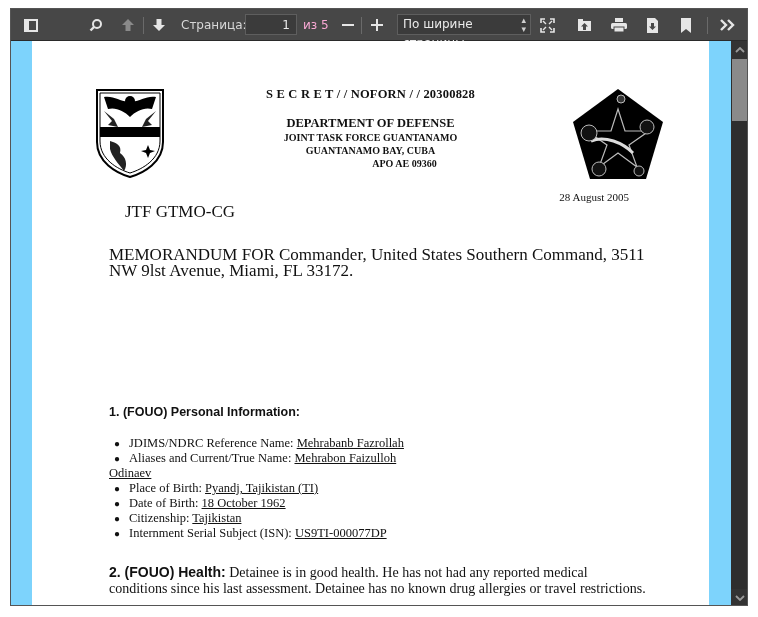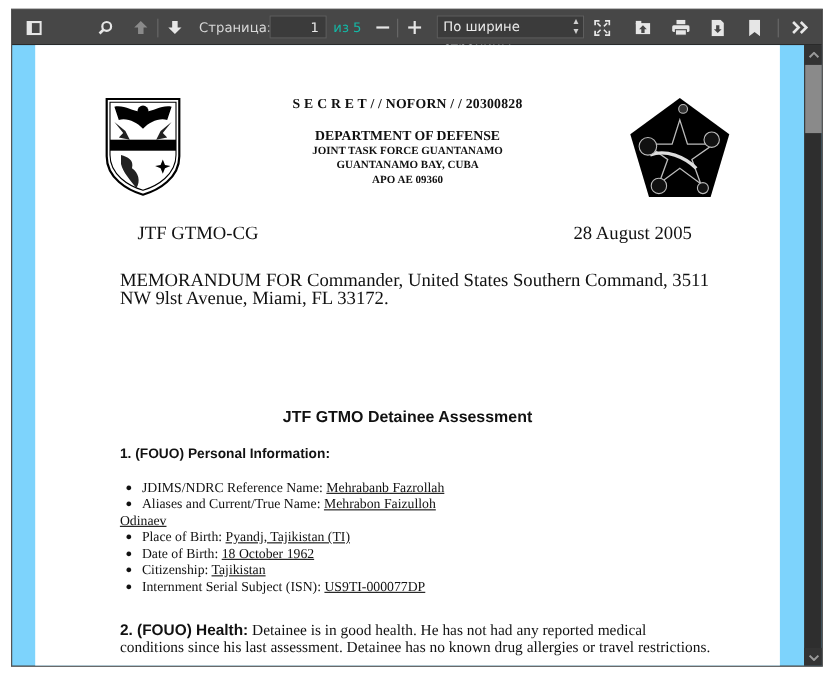--- a/index.html
+++ b/index.html
@@ -4,38 +4,38 @@
 <style>
   html, body { margin: 0; padding: 0; background: #ffffff; }
   body { width: 758px; height: 617px; position: relative; overflow: hidden; font-family: "DejaVu Sans", sans-serif; }
   .window { position: absolute; left: 10px; top: 8px; width: 738px; height: 598px; background: #3a3a3a; border: 1px solid #555; box-sizing: border-box; overflow: hidden; }
   .toolbar { position: absolute; left: 0; top: 0; width: 100%; height: 32px; background: #474747; border-bottom: 1px solid #2a2a2a; box-sizing: border-box; }
   .tb { position: absolute; top: 0; height: 32px; display: flex; align-items: center; justify-content: center; color: #e6e6e6; }
   .tb svg { display: block; }
   .sep { position: absolute; top: 8px; width: 1px; height: 17px; background: #6a6a6a; }
   .page-label { position: absolute; top: 8px; left: 170px; font-size: 12px; color: #d8d8d8; line-height: 16px; }
   .page-input { position: absolute; top: 5px; left: 234px; width: 52px; height: 21px; background: #3b3b3b; border: 1px solid #5e5e5e; box-sizing: border-box; color: #eaeaea; font-size: 12px; text-align: right; padding: 0 6px; font-family: "DejaVu Sans", sans-serif; }
-  .page-of { position: absolute; top: 8px; left: 292px; font-size: 12px; color: #14b8a6; line-height: 16px; }
+  .page-of { position: absolute; top: 8px; left: 292px; font-size: 12px; color: #f9a8d4; line-height: 16px; }
   .zoom-select { position: absolute; top: 5px; left: 386px; width: 134px; height: 21px; background: #3b3b3b; border: 1px solid #5e5e5e; box-sizing: border-box; color: #eaeaea; font-size: 12px; line-height: 19px; padding-left: 5px; }
   .zoom-select .arrows { position: absolute; right: 4px; top: 0; font-size: 9px; color: #cfcfcf; line-height: 9px; padding-top: 1px; }
   .viewer { position: absolute; left: 0; top: 32px; width: 738px; height: 566px; background: #7dd3fc; }
   .page { position: absolute; left: 21px; top: 0; width: 677px; height: 566px; background: #ffffff; overflow: hidden; font-family: "Liberation Serif", serif; color: #111; }
   .scroll-track { position: absolute; left: 720px; top: 0; width: 18px; height: 566px; background: #2e2e2e; }
   .scroll-up, .scroll-down { position: absolute; left: 0; width: 18px; height: 18px; color: #9a9a9a; font-size: 11px; text-align: center; line-height: 18px; }
   .scroll-up { top: 0; background: #333; }
   .scroll-down { bottom: 0; background: #333; }
   .scroll-thumb { position: absolute; left: 1px; top: 18px; width: 16px; height: 62px; background: #8a8a8a; }
 
   
   .abs { position: absolute; }
   .secret { left: 0; width: 677px; top: 46px; text-align: center; font-weight: bold; font-size: 12.5px; letter-spacing: 0.2px; }
   .dod { left: 0; width: 677px; top: 75px; text-align: center; font-weight: bold; font-size: 12.5px; }
   .dod-sub { left: 0; width: 677px; text-align: center; font-weight: bold; font-size: 10px; line-height: 12px; }
   .sender { left: 93px; top: 161px; font-size: 17px; }
-  .date { right: 80px; top: 161px; font-size: 17px; }
+  .date { right: 80px; top: 150px; font-size: 11px; }
   .memo { left: 77px; top: 206px; width: 540px; font-size: 17px; line-height: 15.5px; }
   .subject { left: 77px; top: 252px; width: 520px; font-size: 12.5px; line-height: 15.5px; }
   .assess-title { left: 0; width: 677px; top: 331px; text-align: center; font-family: "Liberation Sans", sans-serif; font-weight: bold; font-size: 14.5px; }
   .sec1 { left: 77px; top: 364px; font-family: "Liberation Sans", sans-serif; font-weight: bold; font-size: 12.5px; }
   .bullets { left: 77px; top: 395px; width: 350px; font-size: 12.5px; line-height: 15px; }
   .bullets .row { position: relative; padding-left: 20px; }
   .bullets .row .dot { position: absolute; left: 5px; top: 0; font-size: 10px; }
   .bullets .row.cont { padding-left: 0; }
   .u { text-decoration: underline; }
   .sec2 { left: 77px; top: 524px; width: 540px; font-size: 14px; line-height: 15.5px; }
@@ -150,28 +150,27 @@
         <circle cx="76" cy="40" r="7" fill="#111" stroke="#bbb" stroke-width="1"></circle>
         <circle cx="28" cy="82" r="7" fill="#111" stroke="#bbb" stroke-width="1"></circle>
         <circle cx="68" cy="84" r="5" fill="#111" stroke="#bbb" stroke-width="1"></circle>
         <circle cx="50" cy="12" r="4" fill="#333" stroke="#bbb" stroke-width="1"></circle>
       </svg>
 
       <div class="abs secret">S E C R E T / / NOFORN / / 20300828</div>
       <div class="abs dod">DEPARTMENT OF DEFENSE</div>
       <div class="abs dod-sub" style="top:91px;">JOINT TASK FORCE GUANTANAMO</div>
       <div class="abs dod-sub" style="top:104px;">GUANTANAMO BAY, CUBA</div>
-      <div class="abs dod-sub" style="top:117px;">APO AE 09360</div>
+      <div class="abs dod-sub" style="top:117px;padding-left:34px;">APO AE 09360</div>
 
       <div class="abs sender">JTF GTMO-CG</div>
       <div class="abs date">28 August 2005</div>
 
       <div class="abs memo">MEMORANDUM FOR Commander, United States Southern Command, 3511 NW 9lst Avenue, Miami, FL 33172.</div>
 
-      <div class="abs assess-title">JTF GTMO Detainee Assessment</div>
       <div class="abs sec1">1.  (FOUO) Personal Information:</div>
 
       <div class="abs bullets">
         <div class="row"><span class="dot">●</span><span>JDIMS/NDRC Reference Name:  </span><span class="u">Mehrabanb Fazrollah</span></div>
         <div class="row"><span class="dot">●</span><span>Aliases and Current/True Name:  </span><span class="u">Mehrabon Faizulloh</span></div>
         <div class="row cont"><span class="u">Odinaev</span></div>
         <div class="row"><span class="dot">●</span><span>Place of Birth:  </span><span class="u">Pyandj, Tajikistan (TI)</span></div>
         <div class="row"><span class="dot">●</span><span>Date of Birth:  </span><span class="u">18 October 1962</span></div>
         <div class="row"><span class="dot">●</span><span>Citizenship:  </span><span class="u">Tajikistan</span></div>
         <div class="row"><span class="dot">●</span><span>Internment Serial Subject (ISN):  </span><span class="u">US9TI-000077DP</span></div>

